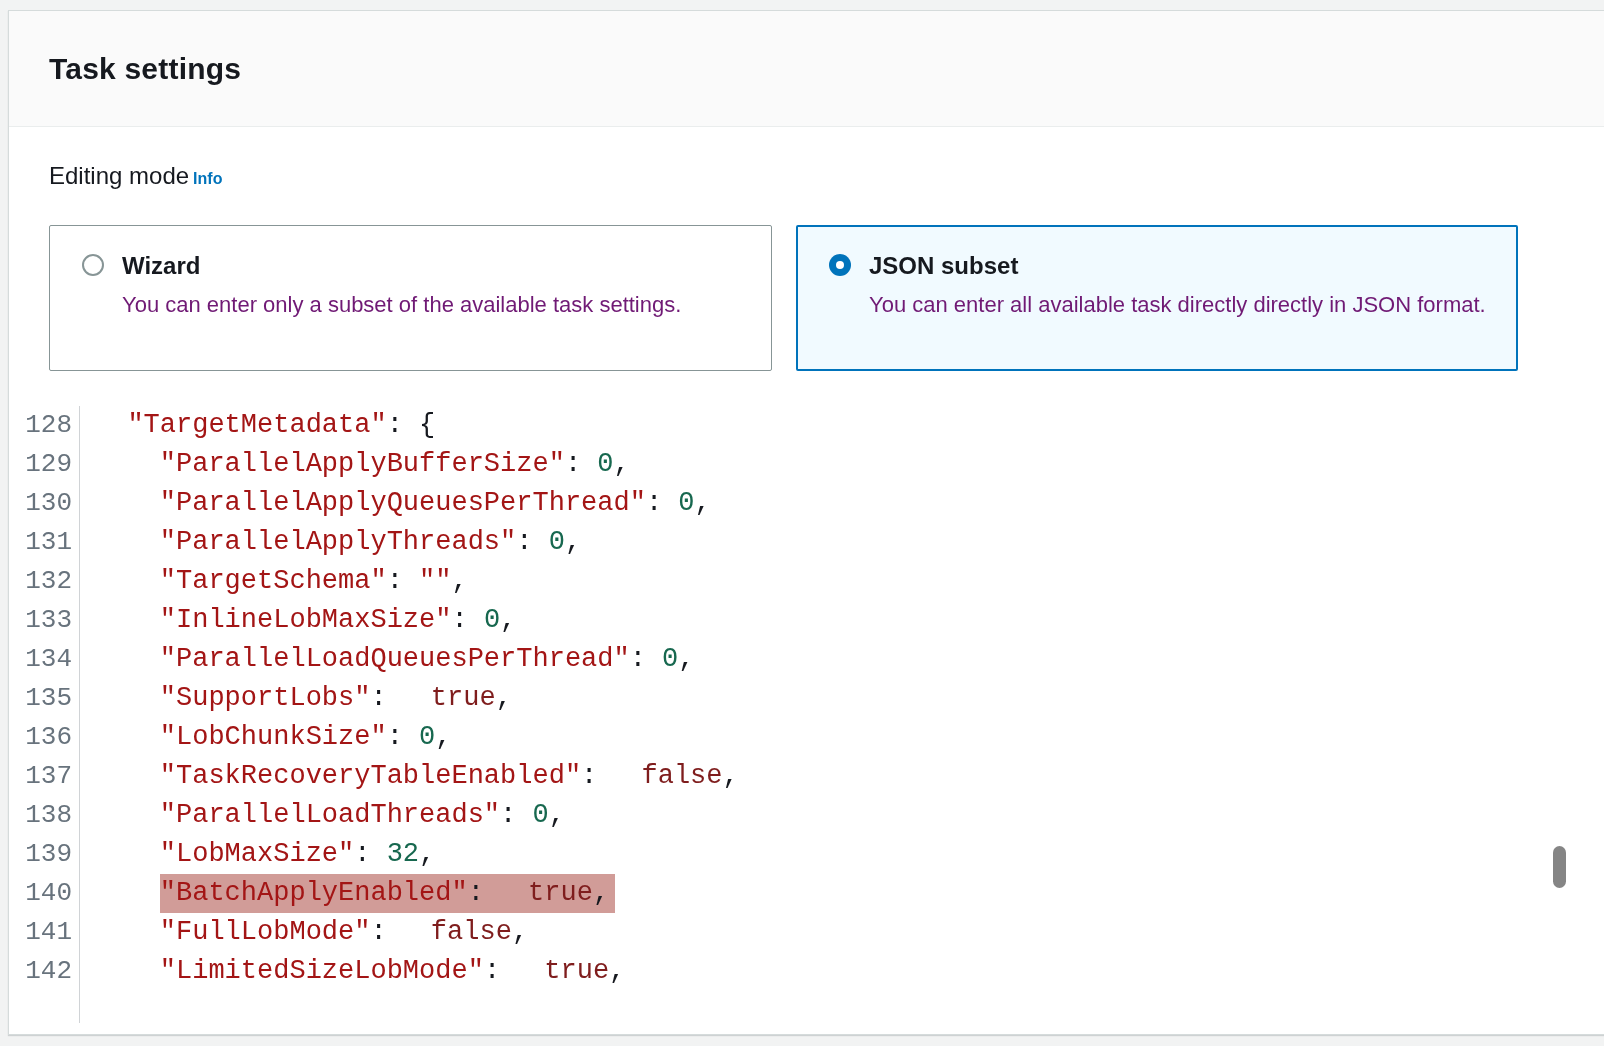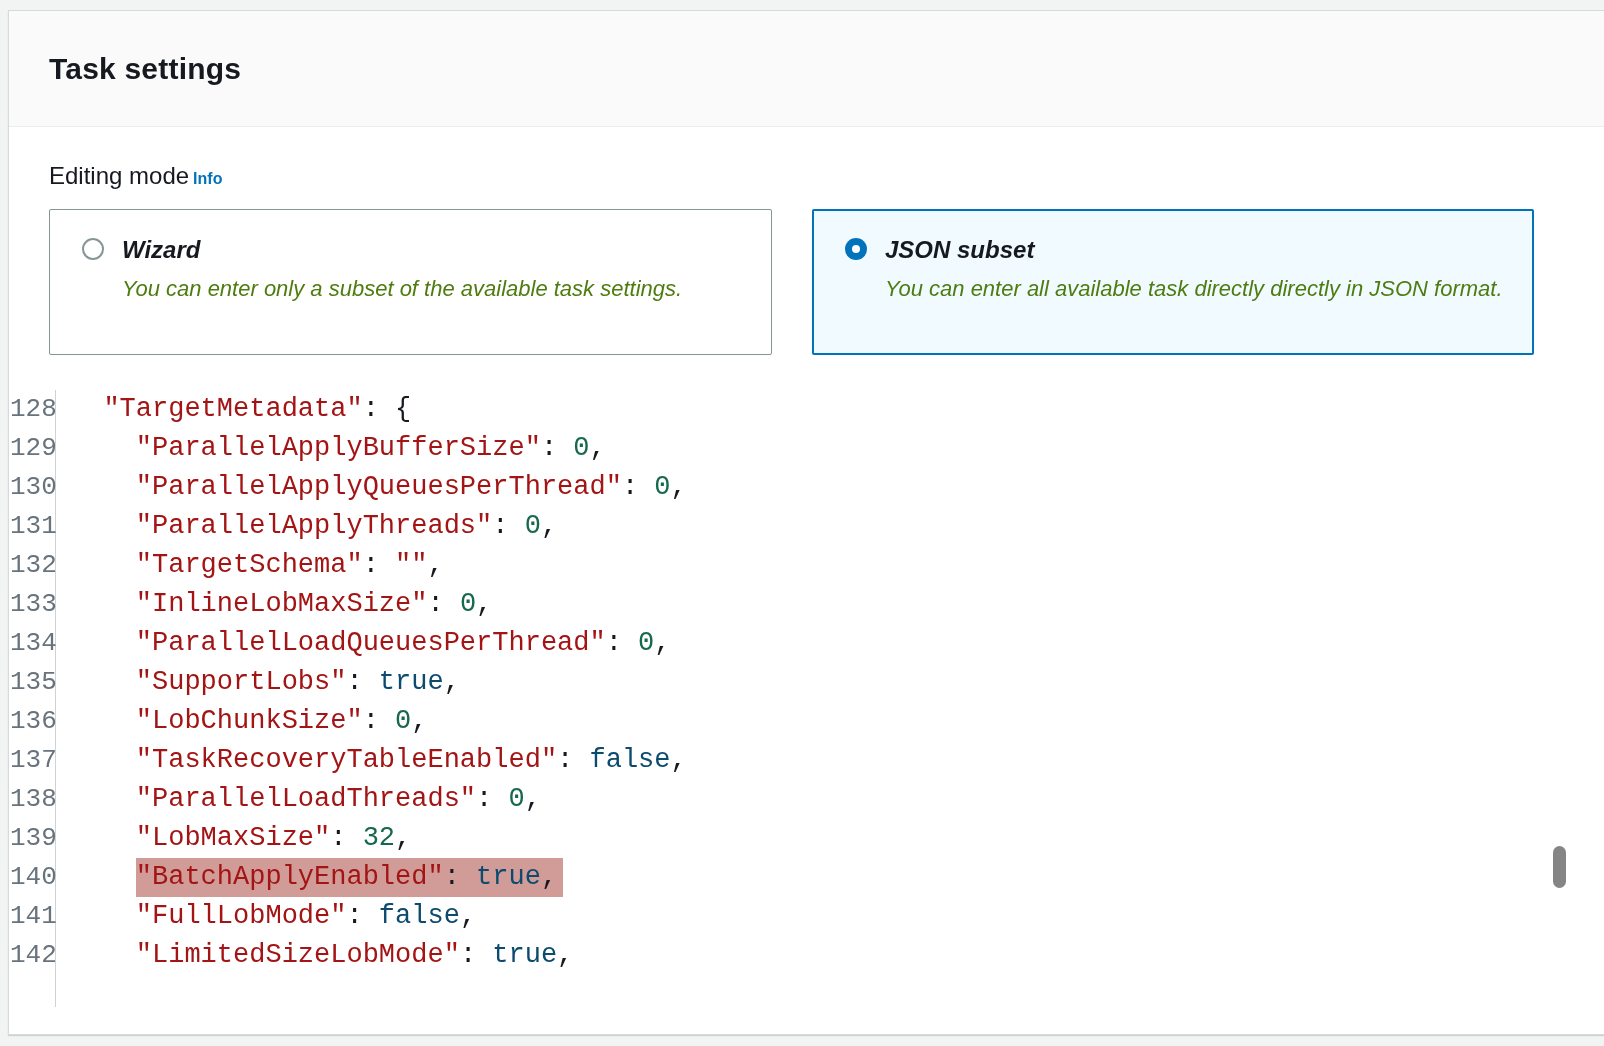--- a/index.html
+++ b/index.html
@@ -25,61 +25,61 @@
   .card-body{padding:33px 40px 0 40px;}
   .field-label-row{
     display:flex;align-items:baseline;gap:4px;
     font-size:24px;line-height:32px;
   }
   .field-label{color:#16191f;font-weight:400;}
   .info-link{
     color:#0073bb;font-weight:700;font-size:16px;text-decoration:none;cursor:pointer;
   }
   .tiles{
-    margin-top:14px;
-    display:grid;grid-template-columns:723px 722px;gap:40px;font-style:italic;
+    margin-top:30px;
+    display:grid;grid-template-columns:723px 722px;gap:24px;
   }
   .tile{
     box-sizing:border-box;height:146px;border-radius:2px;
     background:#ffffff;border:1px solid #879596;
     display:flex;align-items:flex-start;
     padding:24px 20px 0 32px;cursor:pointer;
   }
   .tile.selected{
     border:2px solid #0073bb;background:#f1faff;
     padding:23px 19px 0 31px;
   }
   .radio{
     flex:none;width:22px;height:22px;border-radius:50%;
     box-sizing:border-box;margin:4px 18px 0 0;
     border:2px solid #879596;background:#fff;
     display:flex;align-items:center;justify-content:center;
   }
   .radio.checked{border:none;background:#0073bb;}
   .radio .dot{width:8px;height:8px;border-radius:50%;background:#ffffff;}
   .tile-title{font-size:24px;font-weight:700;line-height:32px;color:#16191f;}
-  .tile-desc{font-size:22px;line-height:30px;color:#4d7c0f;margin-top:8px;}
+  .tile-desc{font-size:22px;line-height:30px;color:#701a75;margin-top:8px;}
   .editor{
     margin:35px 0 0 -40px; 
     padding-left:1px;
     font-family:"Liberation Mono", monospace;
     font-size:27px;white-space:pre;
   }
   .row{display:flex;height:39px;line-height:39px;}
   .row.spacer{height:32px;}
   .ln{
-    flex:none;width:46px;box-sizing:border-box;
+    flex:none;width:70px;box-sizing:border-box;
     text-align:right;padding-right:7px;
     color:#68737d;border-right:1px solid #d0d3d6;
     font-size:26px;
   }
   .code{padding-left:15px;}
   .tok-str{color:#a31515;}
   .tok-num{color:#17684f;}
-  .tok-bool{color:#0c4a6e;}
+  .tok-bool{color:#7f1d1d;margin-left:28px;}
   .tok-plain{color:#16191f;}
   .hl{background:#d19c98;display:inline-block;padding-right:6px;}
   .scroll-thumb{
     position:absolute;left:1544px;top:835px;width:13px;height:42px;
     border-radius:7px;background:#858585;
   }
 </style>
 </head>
 <body>
 

